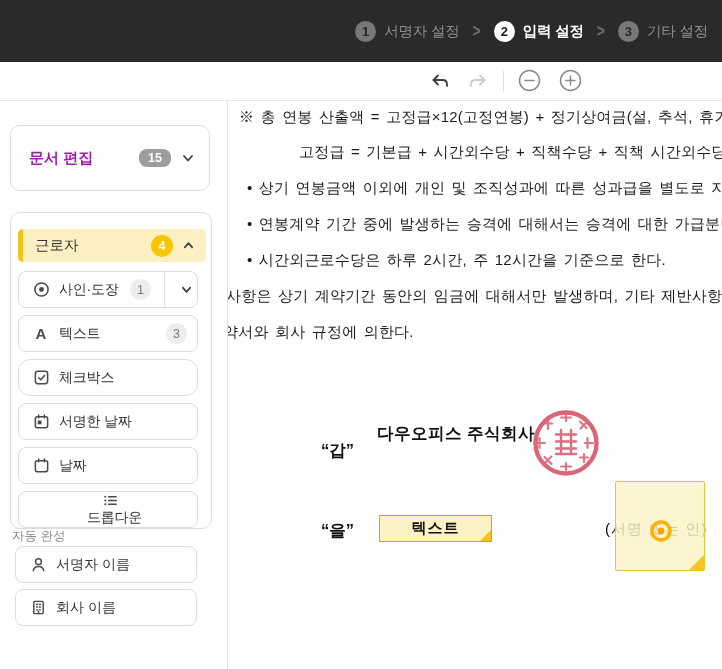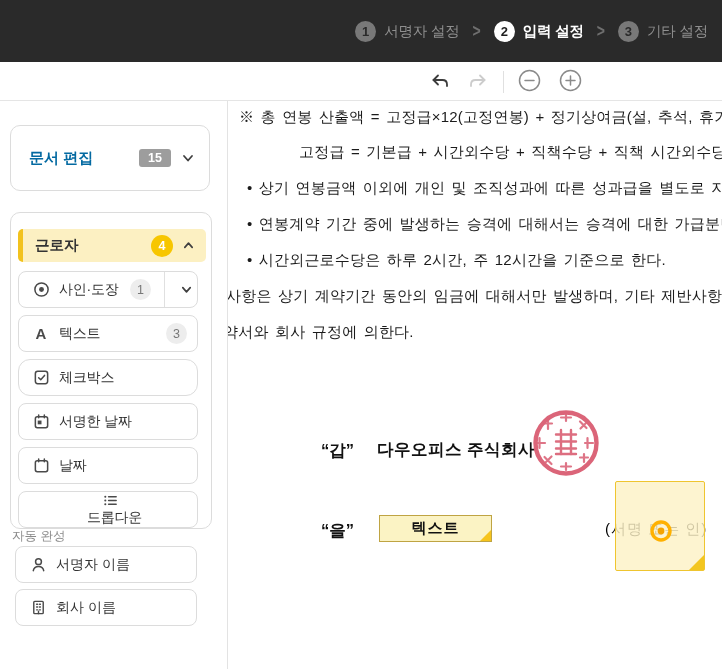--- a/index.html
+++ b/index.html
@@ -27,28 +27,28 @@
   .tb-zoomin { left:558px; color:#8a8a8a; }
 
   
   .body { position:relative; display:flex; height:568px; }
   aside.sidebar { position:relative; width:228px; min-width:228px; border-right:1px solid #e3e3e3; background:#fff; }
   main.canvas { position:relative; flex:1; background:#fff; overflow:hidden; }
 
   
   .card { position:absolute; background:#fff; border:1px solid #dcdcdc; border-radius:10px; }
   .doc-edit { left:10px; top:24px; width:200px; height:66px; display:flex; align-items:center; padding:0 14px 0 18px; cursor:pointer; }
-  .doc-edit .label { font-size:15px; font-weight:700; color:#0369a1; flex:1; }
-  .pill-gray { background:#9d9d9d; color:#fff; font-size:12.5px; font-weight:700; border-radius:3px; padding:2px 9px; margin-right:10px; }
+  .doc-edit .label { font-size:15px; font-weight:700; color:#a21caf; flex:1; }
+  .pill-gray { background:#9d9d9d; color:#fff; font-size:12.5px; font-weight:700; border-radius:8px; padding:2px 9px; margin-right:10px; }
   .chev { color:#3f3f3f; display:flex; align-items:center; }
 
   .group { left:10px; top:111px; width:202px; height:317px; }
   .group-header { position:absolute; left:7px; top:16px; width:188px; height:33px; background:#fcf0c2; border-radius:5px; display:flex; align-items:center; overflow:hidden; cursor:pointer; }
   .group-accent { position:absolute; left:0; top:0; width:5px; height:33px; background:#f2c21d; }
-  .group-header .label { font-size:14.5px; font-weight:700; color:#333; margin-left:17px; flex:1; }
+  .group-header .label { font-size:14.5px; font-weight:400; color:#333; margin-left:17px; flex:1; }
   .badge-yellow { width:22px; height:22px; border-radius:50%; background:#f7c600; color:#fff; font-size:12.5px; font-weight:700; display:flex; align-items:center; justify-content:center; margin-right:9px; }
   .group-header .chev { margin-right:11px; }
 
   .item { position:absolute; left:7px; width:180px; height:37px; background:#fff; border:1px solid #dcdcdc; border-radius:8px; display:flex; align-items:center; padding-left:13px; cursor:pointer; }
   .item .ic { width:18px; height:18px; display:flex; align-items:center; justify-content:center; color:#4a4a4a; margin-right:9px; }
   .item .label { font-size:14px; color:#333; font-weight:500; letter-spacing:-0.2px; }
   .badge-lt { width:21px; height:21px; border-radius:50%; background:#ededed; color:#777; font-size:12.5px; display:flex; align-items:center; justify-content:center; }
   .icon-a { font-size:15px; font-weight:600; color:#555; }
   .item-divider { position:absolute; left:145px; top:0; width:1px; height:35px; background:#e0e0e0; }
   .item .side-chev { position:absolute; left:156px; top:0; width:23px; height:35px; display:flex; align-items:center; justify-content:center; color:#3f3f3f; }
@@ -258,21 +258,21 @@
     <main class="canvas">
       <div class="doc-line" style="left:11px; top:7px;">※ 총 연봉 산출액 = 고정급×12(고정연봉) + 정기상여금(설, 추석, 휴가)</div>
       <div class="doc-line" style="left:71px; top:42px;">고정급 = 기본급 + 시간외수당 + 직책수당 + 직책 시간외수당</div>
       <div class="doc-line" style="left:19px; top:78px;">• 상기 연봉금액 이외에 개인 및 조직성과에 따른 성과급을 별도로 지급할 수</div>
       <div class="doc-line" style="left:19px; top:114px;">• 연봉계약 기간 중에 발생하는 승격에 대해서는 승격에 대한 가급분만 가산</div>
       <div class="doc-line" style="left:19px; top:150px;">• 시간외근로수당은 하루 2시간, 주 12시간을 기준으로 한다.</div>
       <div class="doc-line" style="left:-2px; top:186px;">사항은 상기 계약기간 동안의 임금에 대해서만 발생하며, 기타 제반사항은 입</div>
       <div class="doc-line" style="left:-5px; top:222px;">약서와 회사 규정에 의한다.</div>
 
       <div class="party-label" style="left:93px; top:339px;">“갑”</div>
-      <div class="company-name" style="left:149px; top:338px;">다우오피스 주식회사</div>
+      <div class="company-name" style="left:149px; top:322px;">다우오피스 주식회사</div>
 
       <div class="stamp">
         <svg width="70" height="70" viewBox="0 0 70 70" fill="none">
           <g stroke="#d8596e" stroke-linecap="round" opacity="0.92">
             <circle cx="35" cy="35" r="30.5" stroke-width="4.4"></circle>
             <g stroke-width="2.2" opacity="0.9">
               <path d="M30 9.5 H40 M35 6.5 V13"></path>
               <path d="M49 13.5 L55.5 20 M55.5 14.5 L49.5 20.5"></path>
               <path d="M56.5 30 V40 M54 35 H62"></path>
               <path d="M49 49.5 H57 M53 46 V54"></path>

